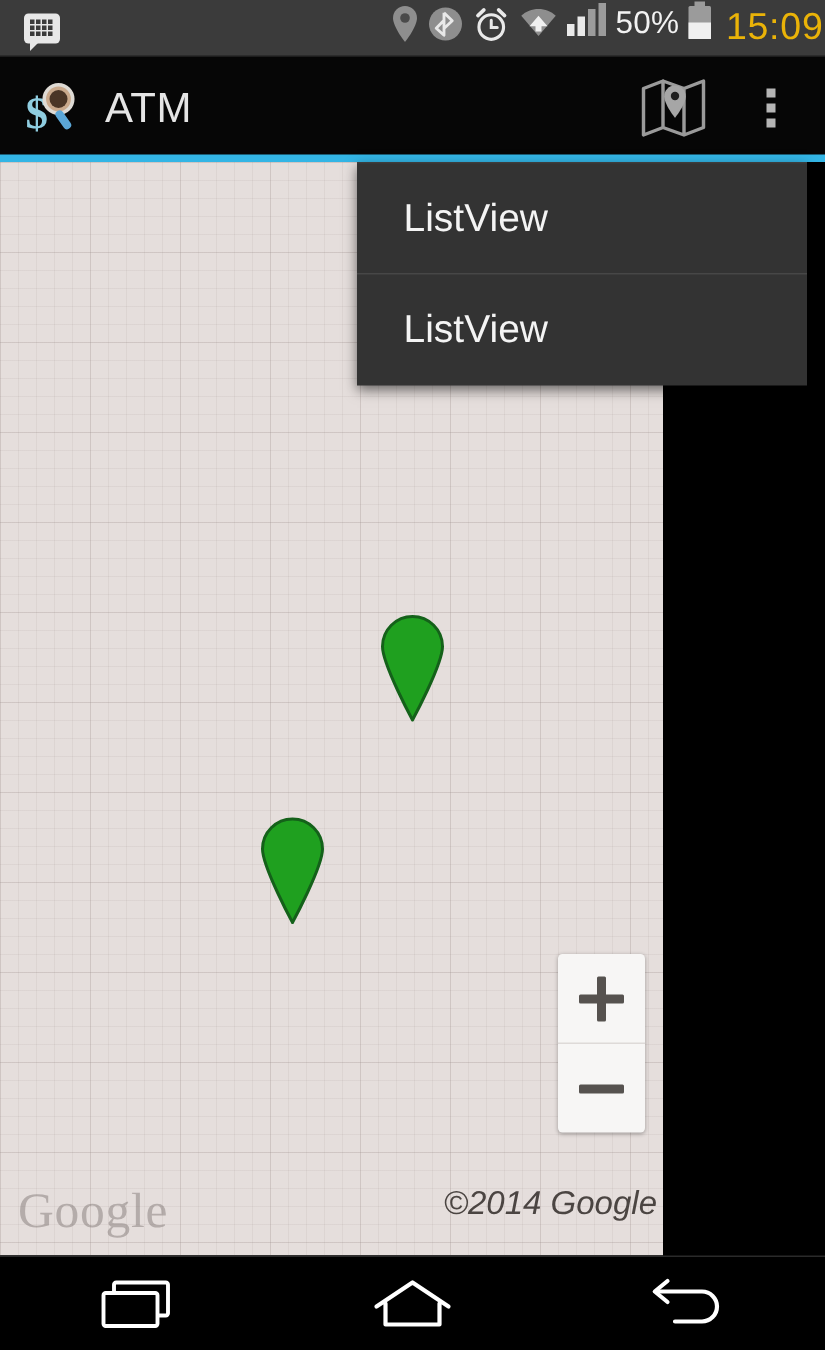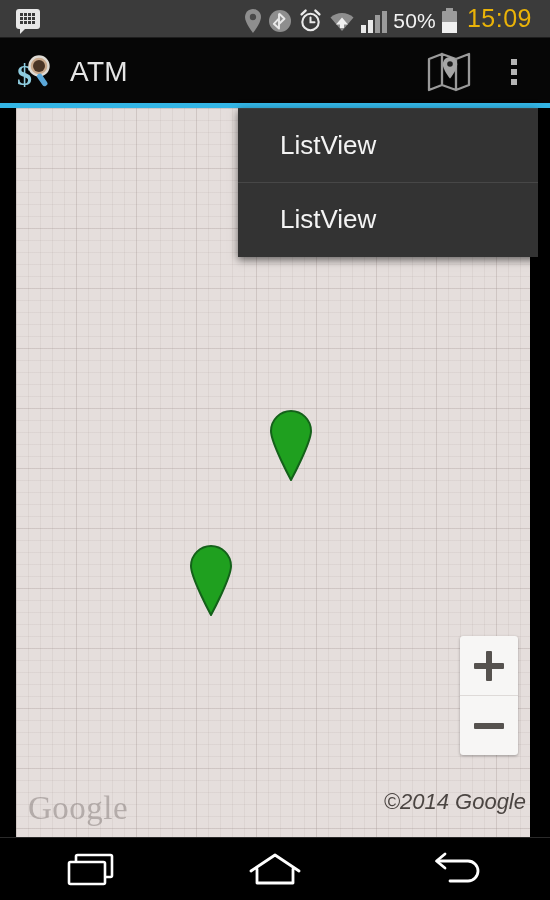--- a/index.html
+++ b/index.html
@@ -19,22 +19,22 @@
   
   #status-bar {
     position: absolute; top: 0; left: 0;
     width: 550px; height: 38px;
     background: #3b3b3b;
     display: flex; align-items: center;
     border-bottom: 1px solid #1d1d1d;
   }
   #status-left { display: flex; align-items: center; padding-left: 16px; }
   #status-right {
-    margin-left: auto; display: flex; align-items: flex-end;
-    padding-right: 18px; gap: 6px;
+    margin-left: auto; display: flex; align-items: flex-start;
+    padding-right: 1px; gap: 6px;
   }
   .bbm-bubble {
     position: relative; width: 24px; height: 20px;
     background: #e8e8e8; border-radius: 3px;
   }
   .bbm-bubble:after {
     content: ""; position: absolute; left: 4px; bottom: -5px;
     border-left: 6px solid #e8e8e8;
     border-bottom: 6px solid transparent;
   }
@@ -88,30 +88,29 @@
   #overflow-action { width: 56px; margin-right: 8px; flex-direction: column; gap: 4px; }
   .ov-dot { width: 6px; height: 6px; background: #b5b5b5; display: block; }
   #accent-line {
     position: absolute; top: 103px; left: 0;
     width: 550px; height: 5px; background: #33b5e5;
   }
 
   
   #map {
     position: absolute; top: 108px; left: 0;
-    width: 514px; height: 729px;
+    width: 442px; height: 729px;
     background-color: #e5dedc;
     background-image:
       linear-gradient(to right, rgba(160,146,142,.22) 1px, transparent 1px),
       linear-gradient(to bottom, rgba(160,146,142,.22) 1px, transparent 1px),
       linear-gradient(to right, rgba(160,146,142,.12) 1px, transparent 1px),
       linear-gradient(to bottom, rgba(160,146,142,.12) 1px, transparent 1px);
     background-size: 60px 60px, 60px 60px, 12px 12px, 12px 12px;
     overflow: hidden;
-    margin-left: 16px;
   }
   .marker { position: absolute; width: 52px; height: 74px; }
   #google-watermark {
     position: absolute; left: 12px; bottom: 10px;
     font-family: "Liberation Serif", serif;
     font-size: 33px; color: rgba(120,110,108,.45);
     letter-spacing: .5px;
   }
   #copyright {
     position: absolute; right: 4px; bottom: 22px;
@@ -136,21 +135,21 @@
   #overflow-menu {
     position: absolute; top: 108px; left: 238px;
     width: 300px;
     background: #333333;
     box-shadow: 0 3px 8px rgba(0,0,0,.55);
     z-index: 40;
   }
   .menu-item {
     height: 74.5px;
     display: flex; align-items: center;
-    padding-left: 42px;
+    padding-left: 31px;
     color: #f4f4f4; font-size: 26px;
     cursor: pointer;
     border-bottom: 1px solid #474747;
   }
   .menu-item:first-child { border-top: 1px solid #3d3d3d; }
   .menu-item:last-child { border-bottom: none; }
 
   
   #nav-bar {
     position: absolute; bottom: 0; left: 0;

